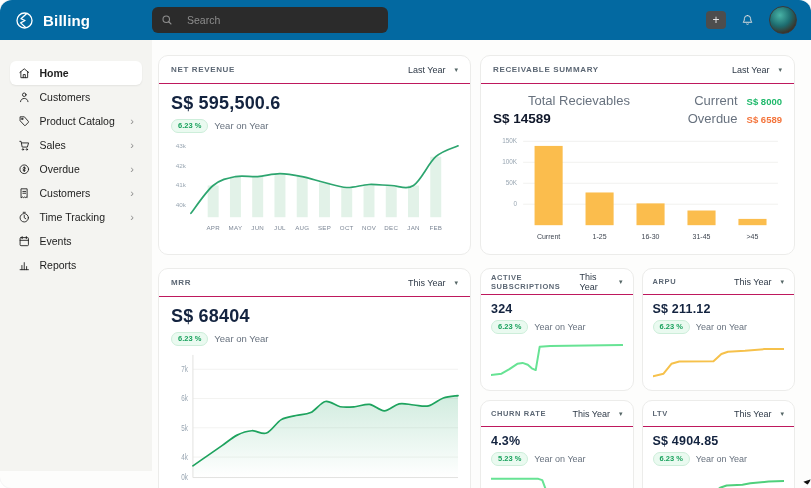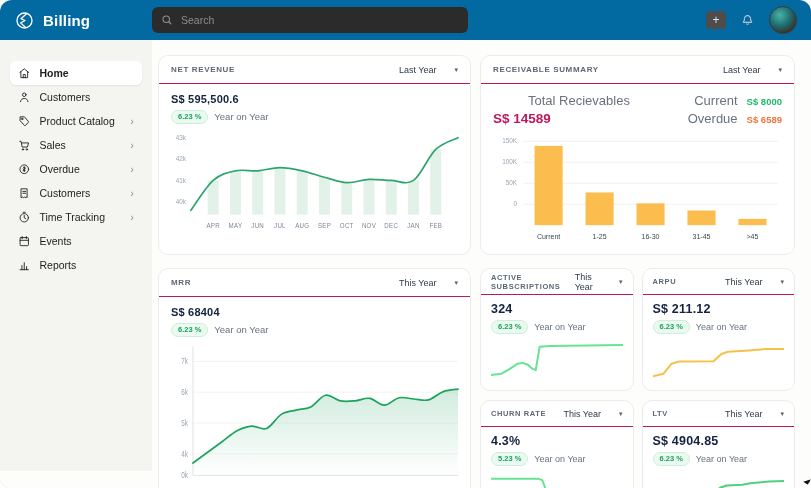--- a/index.html
+++ b/index.html
@@ -3,55 +3,55 @@
 <meta charset="utf-8">
 <style>
   html,body{margin:0;padding:0;background:#fff;}
   body{width:811px;height:488px;position:relative;font-family:"Liberation Sans",sans-serif;overflow:hidden;}
   .app{position:absolute;inset:0;border-radius:12px;overflow:hidden;background:#fdfdfc;box-shadow:0 0 0 1px rgba(0,0,0,.04);}
 
   
   .topbar{height:40px;background:#0369a1;display:flex;align-items:center;padding:0 14px;box-sizing:border-box;}
   .brand{display:flex;align-items:center;gap:8px;width:138px;}
   .brand-name{color:#fff;font-size:15px;font-weight:700;letter-spacing:.2px;}
-  .searchbox{width:316px;height:26px;background:#2b2b2b;border-radius:6px;display:flex;align-items:center;gap:6px;padding:0 9px;box-sizing:border-box;}
+  .searchbox{width:236px;height:26px;background:#2b2b2b;border-radius:6px;display:flex;align-items:center;gap:12px;padding:0 9px;box-sizing:border-box;}
   .searchbox input{background:transparent;border:0;outline:0;color:#cfcfcf;font-size:10.5px;width:100%;font-family:"Liberation Sans",sans-serif;}
   .searchbox input::placeholder{color:#8d8d8d;}
   .topbar-right{margin-left:auto;display:flex;align-items:center;gap:14px;}
   .add-btn{width:20px;height:18px;background:#4d4d4d;border-radius:4px;color:#e3e3e3;font-size:12px;line-height:1;display:grid;place-items:center;cursor:pointer;}
   .avatar{width:26px;height:26px;border-radius:50%;background:radial-gradient(circle at 38% 32%,#49b3a6 0%,#1d6d70 45%,#3c2f23 78%,#201a12 100%);border:1px solid #3a3a3a;cursor:pointer;}
 
   
   .sidebar{position:absolute;top:40px;left:0;bottom:17px;width:152px;background:#f4f4f1;padding:21px 10px;box-sizing:border-box;}
   .side-item{display:flex;align-items:center;gap:9px;height:24px;padding:0 8px;border-radius:6px;font-size:10.5px;color:#1c1c1c;cursor:pointer;}
   .side-item.active{background:#fff;box-shadow:0 1px 2px rgba(0,0,0,.07);font-weight:700;}
   .side-item svg{flex:0 0 auto;}
   .side-chevron{margin-left:auto;color:#8f8f8f;font-size:11px;line-height:1;}
 
   
   .main{position:absolute;top:40px;left:152px;right:0;bottom:0;background:#fdfdfc;padding:15px 16px 18px 6px;box-sizing:border-box;
         display:grid;grid-template-columns:313px 1fr;grid-template-rows:200px 1fr;gap:13px 9px;}
   .card{background:#fff;border:1px solid #ececea;border-radius:10px;display:flex;flex-direction:column;overflow:hidden;box-sizing:border-box;}
   .card-header{min-height:27px;display:flex;align-items:center;justify-content:space-between;padding:0 12px;border-bottom:1px solid #be185d;}
   .card-title{font-size:8px;font-weight:700;letter-spacing:.08em;color:#5c6774;}
-  .period{font-size:9px;color:#2f3a48;display:flex;align-items:center;gap:18px;cursor:pointer;}
+  .period{font-size:9px;color:#2f3a48;display:flex;align-items:center;gap:9px;cursor:pointer;}
   .caret{font-size:7px;color:#566;}
   .kpi-block{padding:9px 12px 0;}
-  .kpi-value{font-size:11px;font-weight:800;color:#13233f;letter-spacing:.2px;}
+  .kpi-value{font-size:18px;font-weight:800;color:#13233f;letter-spacing:.2px;}
   .badge-row{display:flex;align-items:center;gap:6px;margin-top:5px;}
   .badge{font-size:7.5px;font-weight:700;color:#18a15c;background:#eafaf0;border:1px solid #cdeeda;border-radius:9px;padding:2px 6px;line-height:1;}
   .yoy{font-size:9.5px;color:#68727f;}
   .chart{flex:1;min-height:0;padding:2px 6px 4px;}
   .chart svg{display:block;width:100%;height:100%;}
   svg text{font-family:"Liberation Sans",sans-serif;}
 
   
   .recv-row{display:flex;justify-content:space-between;padding:9px 12px 0;}
   .recv-label{font-size:13px;color:#68727f;margin-left:35px;}
-  .recv-total{font-size:13.5px;font-weight:800;color:#be185d;margin-top:3px;}
+  .recv-total{font-size:13.5px;font-weight:800;color:#0f172a;margin-top:3px;}
   .recv-right{display:flex;flex-direction:column;gap:3px;align-items:flex-end;}
   .recv-line{display:flex;gap:9px;font-size:9.5px;align-items:baseline;}
   .recv-cur{color:#1fb96b;font-weight:700;}
   .recv-over{color:#f4743b;font-weight:700;}
 
   
   .small-grid{display:grid;grid-template-columns:1fr 1fr;grid-template-rows:1fr 1fr;gap:9px 8px;}
   .small-card .card-header{min-height:25px;padding:0 10px;}
   .small-card .card-title{font-size:7.5px;}
   .small-card .kpi-block{padding:7px 10px 0;}

